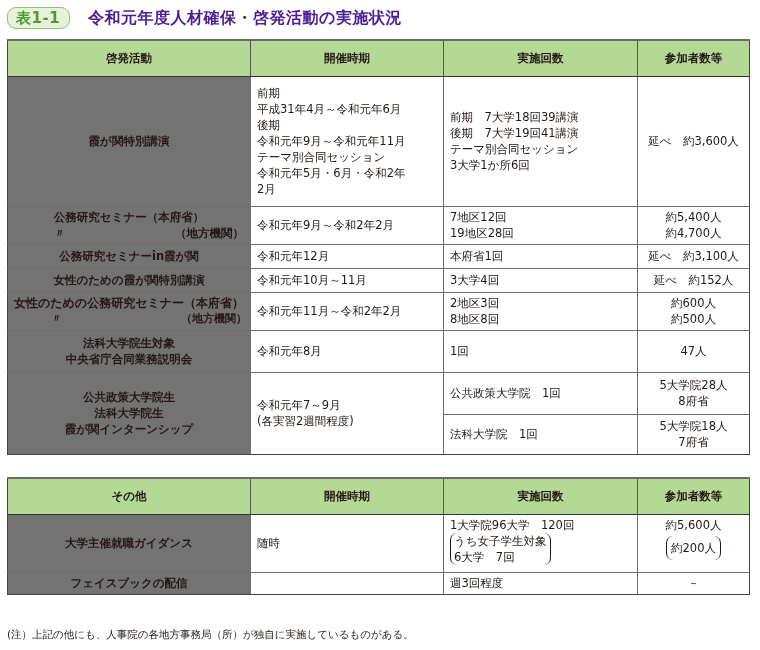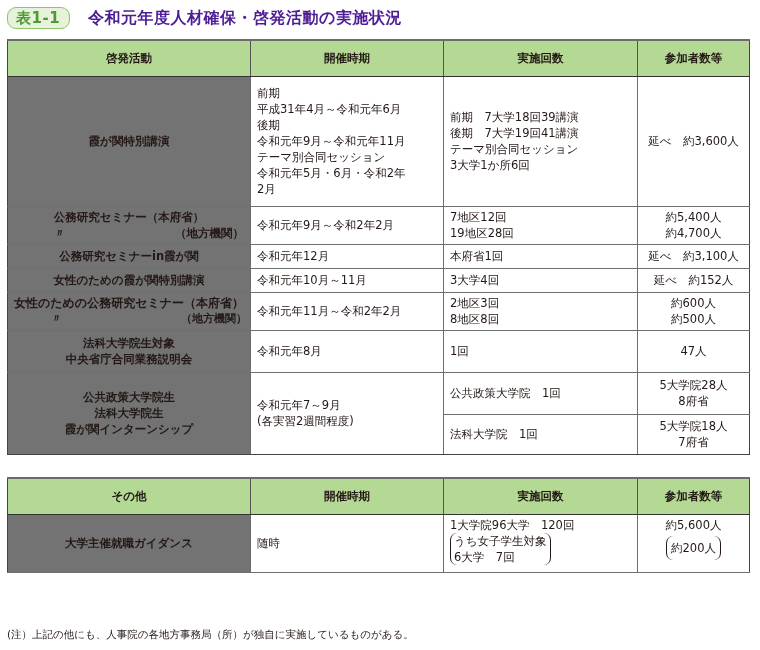--- a/index.html
+++ b/index.html
@@ -244,16 +244,30 @@
           <span class="line">6大学　7回</span>
         </span>
       </td>
       <td class="right-edge" style="vertical-align:top">
         <span class="line">約5,600人</span>
         <span class="paren-block" style="margin-top:3px;padding:4px 4px">
           <span class="line">約200人</span>
         </span>
       </td>
     </tr>
+    <tr class="last" style="height:22px">
+      <td class="act left-edge">
+        <span class="line">フェイスブックの配信</span>
+      </td>
+      <td>
+        <span class="line"></span>
+      </td>
+      <td>
+        <span class="line">週3回程度</span>
+      </td>
+      <td class="right-edge">
+        <span class="line">－</span>
+      </td>
+    </tr>
   </tbody>
 </table>
 
 <div class="note">(注）上記の他にも、人事院の各地方事務局（所）が独自に実施しているものがある。</div>
 
 </body></html>

